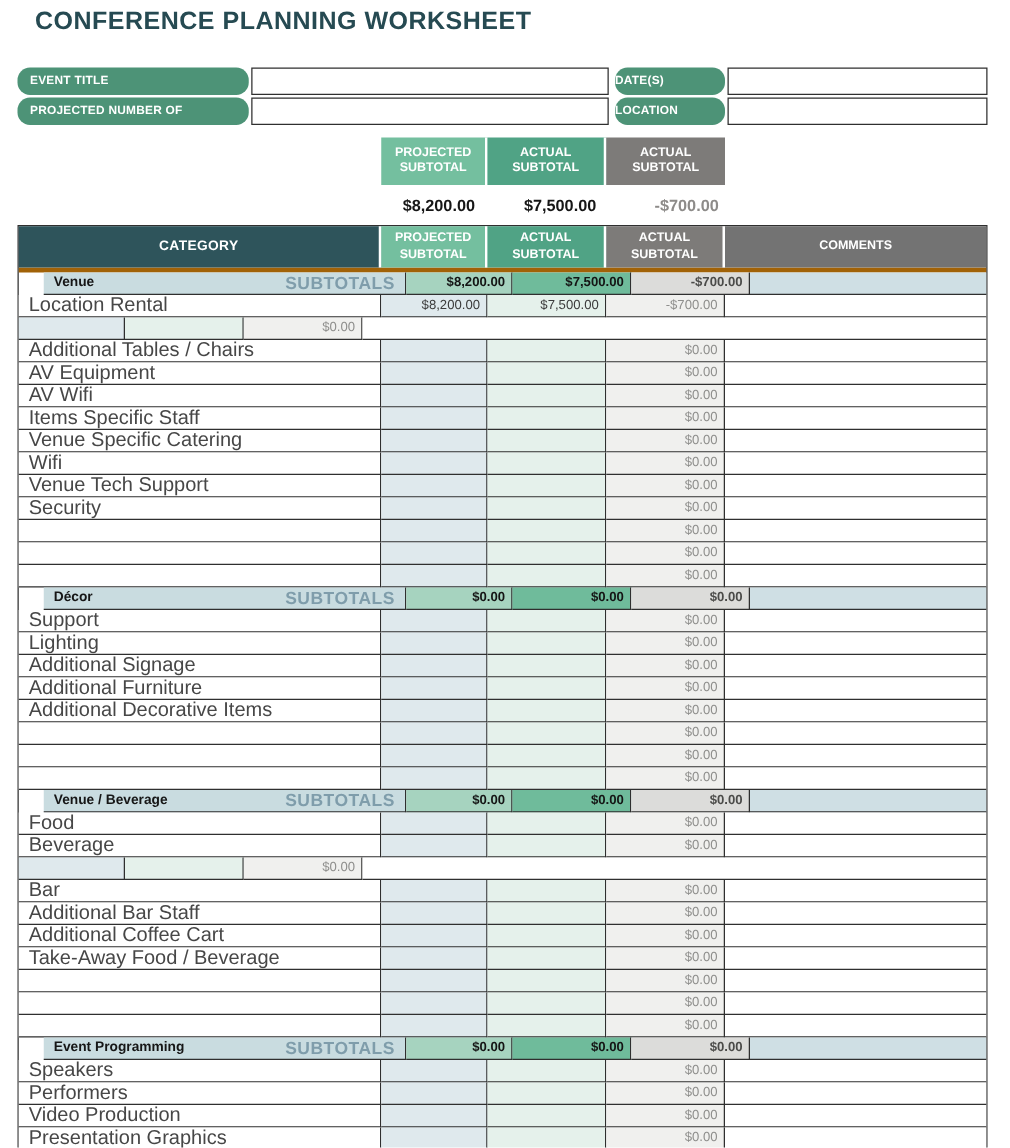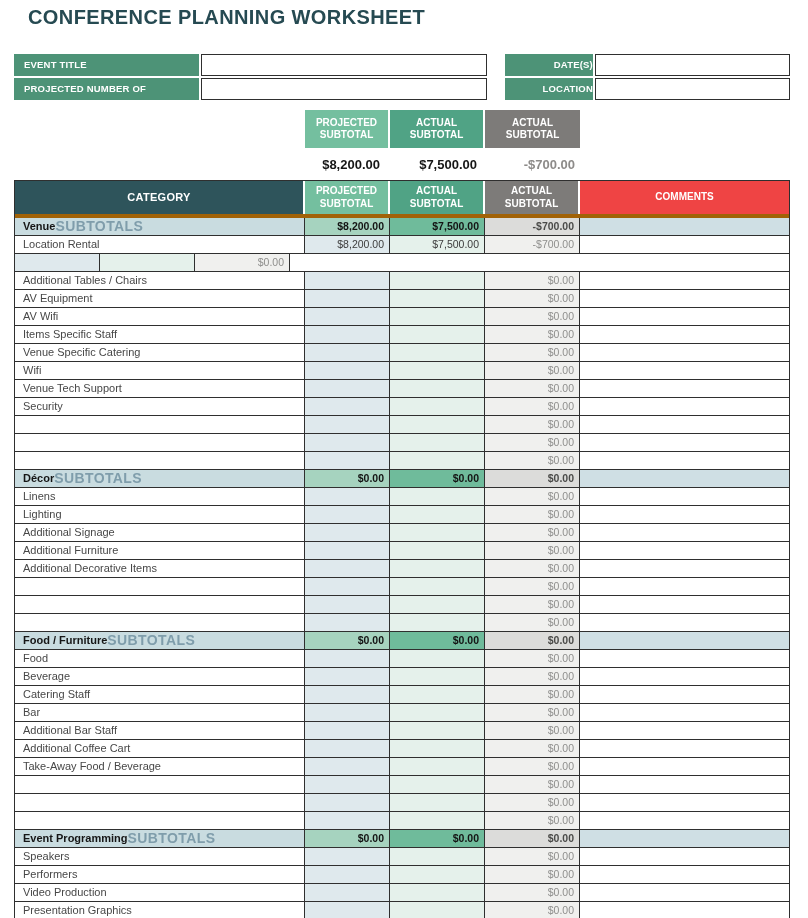--- a/index.html
+++ b/index.html
@@ -12,24 +12,24 @@
     position:absolute; top:6px; left:28px;
     font-size:20px; font-weight:bold; letter-spacing:.4px;
     color:#264a52;
   }
 
   
   .event-info { position:absolute; top:54px; left:14px; width:776px; }
   .einfo-row { display:flex; height:22px; margin-bottom:2px; }
   .einfo-label {
     background:#4d9377; color:#fff; font-weight:bold; font-size:9.5px;
-    letter-spacing:.2px; line-height:22px; height:22px;
+    letter-spacing:.2px; line-height:22px; height:22px;border-radius:10px;
   }
   .einfo-label.left { width:185px; padding-left:10px; }
-  .einfo-label.mid  { width:88px; text-align:right; margin-left:18px;padding-left:20px; }
+  .einfo-label.mid  { width:88px; text-align:left; margin-left:5px; }
   .einfo-input {
     background:#fff; border:1px solid #2f2f2f; height:22px; margin-left:2px;
   }
   .einfo-input.first { width:286px; }
   .einfo-input.second { flex:1; }
 
   
   .summary { position:absolute; top:110px; left:305px; width:275px; }
   .sum-head { display:flex; height:38px; }
   .sum-cell {
@@ -52,45 +52,46 @@
   }
   .thead { display:flex; height:37px; border-bottom:4px solid #a16207; }
   .th {
     display:flex; align-items:center; justify-content:center; text-align:center;
     color:#fff; font-weight:bold; font-size:10px; line-height:1.25; padding:0 6px;
   }
   .th.h-cat { width:290px; background:#2e545b; font-size:11px; letter-spacing:.3px; border-right:2px solid #fff; }
   .th.h-proj { width:85px; background:#74bf9f; border-right:2px solid #fff; }
   .th.h-act  { width:95px; background:#50a385; border-right:2px solid #fff; }
   .th.h-diff { width:95px; background:#7d7b79; border-right:2px solid #fff; }
-  .th.h-com  { flex:1; background:#ef4444; }
+  .th.h-com  { flex:1; background:#737373; }
 
   .trow { display:flex; height:18px; }
   .cell {
     height:18px; line-height:17px; overflow:hidden; white-space:nowrap;
     border-right:1px solid #2f2f2f; border-bottom:1px solid #2f2f2f;
   }
   .c-cat  { width:290px; }
   .c-proj { width:85px; }
   .c-act  { width:95px; }
   .c-diff { width:95px; }
   .c-com  { flex:1; border-right:none; }
   .num { text-align:right; padding-right:5px; font-size:10.5px; }
 
   
-  .data-row .c-cat { background:#fff; padding-left:8px; font-size:11px; color:#474747; }
+  .data-row .c-cat { background:#fff; padding-left:8px; font-size:16px; color:#474747; }
   .data-row .c-proj { background:#dfe9ed; color:#3c3c3c; }
   .data-row .c-act  { background:#e5f1eb; color:#3c3c3c; }
   .data-row .c-diff { background:#f0f0ee; color:#8f8f8d; }
   .data-row .c-com  { background:#fff; }
 
   
   .section-row .c-cat {
-    background:#c9dce0; display:flex; justify-content:flex-start;
+    background:#c9dce0; display:flex; justify-content:space-between;
     padding:0 8px;
+    margin-left:20px;
   }
   .section-row .section-name { font-weight:bold; font-size:11px; color:#161616; }
   .section-row .subtotals-label {
     font-weight:bold; font-size:14px; color:#7f9dab; letter-spacing:.4px;
   }
   .section-row .c-proj { background:#a6d3bf; font-weight:bold; color:#141414; }
   .section-row .c-act  { background:#6fbb9b; font-weight:bold; color:#141414; }
   .section-row .c-diff { background:#dcdcda; font-weight:bold; color:#4b4b49; }
   .section-row .c-com  { background:#cfdfe4; }
 </style>
@@ -257,21 +258,21 @@
       <span class="section-name">Décor</span>
       <span class="subtotals-label">SUBTOTALS</span>
     </div>
     <div class="cell c-proj num">$0.00</div>
     <div class="cell c-act num">$0.00</div>
     <div class="cell c-diff num">$0.00</div>
     <div class="cell c-com"></div>
   </div>
 
   <div class="trow data-row">
-    <div class="cell c-cat">Linens</div>
+    <div class="cell c-cat">Support</div>
     <div class="cell c-proj num"></div>
     <div class="cell c-act num"></div>
     <div class="cell c-diff num">$0.00</div>
     <div class="cell c-com"></div>
   </div>
 
   <div class="trow data-row">
     <div class="cell c-cat">Lighting</div>
     <div class="cell c-proj num"></div>
     <div class="cell c-act num"></div>
@@ -322,21 +323,21 @@
   <div class="trow data-row">
     <div class="cell c-cat"></div>
     <div class="cell c-proj num"></div>
     <div class="cell c-act num"></div>
     <div class="cell c-diff num">$0.00</div>
     <div class="cell c-com"></div>
   </div>
 
   <div class="trow section-row">
     <div class="cell c-cat">
-      <span class="section-name">Food / Furniture</span>
+      <span class="section-name">Venue / Beverage</span>
       <span class="subtotals-label">SUBTOTALS</span>
     </div>
     <div class="cell c-proj num">$0.00</div>
     <div class="cell c-act num">$0.00</div>
     <div class="cell c-diff num">$0.00</div>
     <div class="cell c-com"></div>
   </div>
 
   <div class="trow data-row">
     <div class="cell c-cat">Food</div>
@@ -348,21 +349,20 @@
 
   <div class="trow data-row">
     <div class="cell c-cat">Beverage</div>
     <div class="cell c-proj num"></div>
     <div class="cell c-act num"></div>
     <div class="cell c-diff num">$0.00</div>
     <div class="cell c-com"></div>
   </div>
 
   <div class="trow data-row">
-    <div class="cell c-cat">Catering Staff</div>
     <div class="cell c-proj num"></div>
     <div class="cell c-act num"></div>
     <div class="cell c-diff num">$0.00</div>
     <div class="cell c-com"></div>
   </div>
 
   <div class="trow data-row">
     <div class="cell c-cat">Bar</div>
     <div class="cell c-proj num"></div>
     <div class="cell c-act num"></div>

